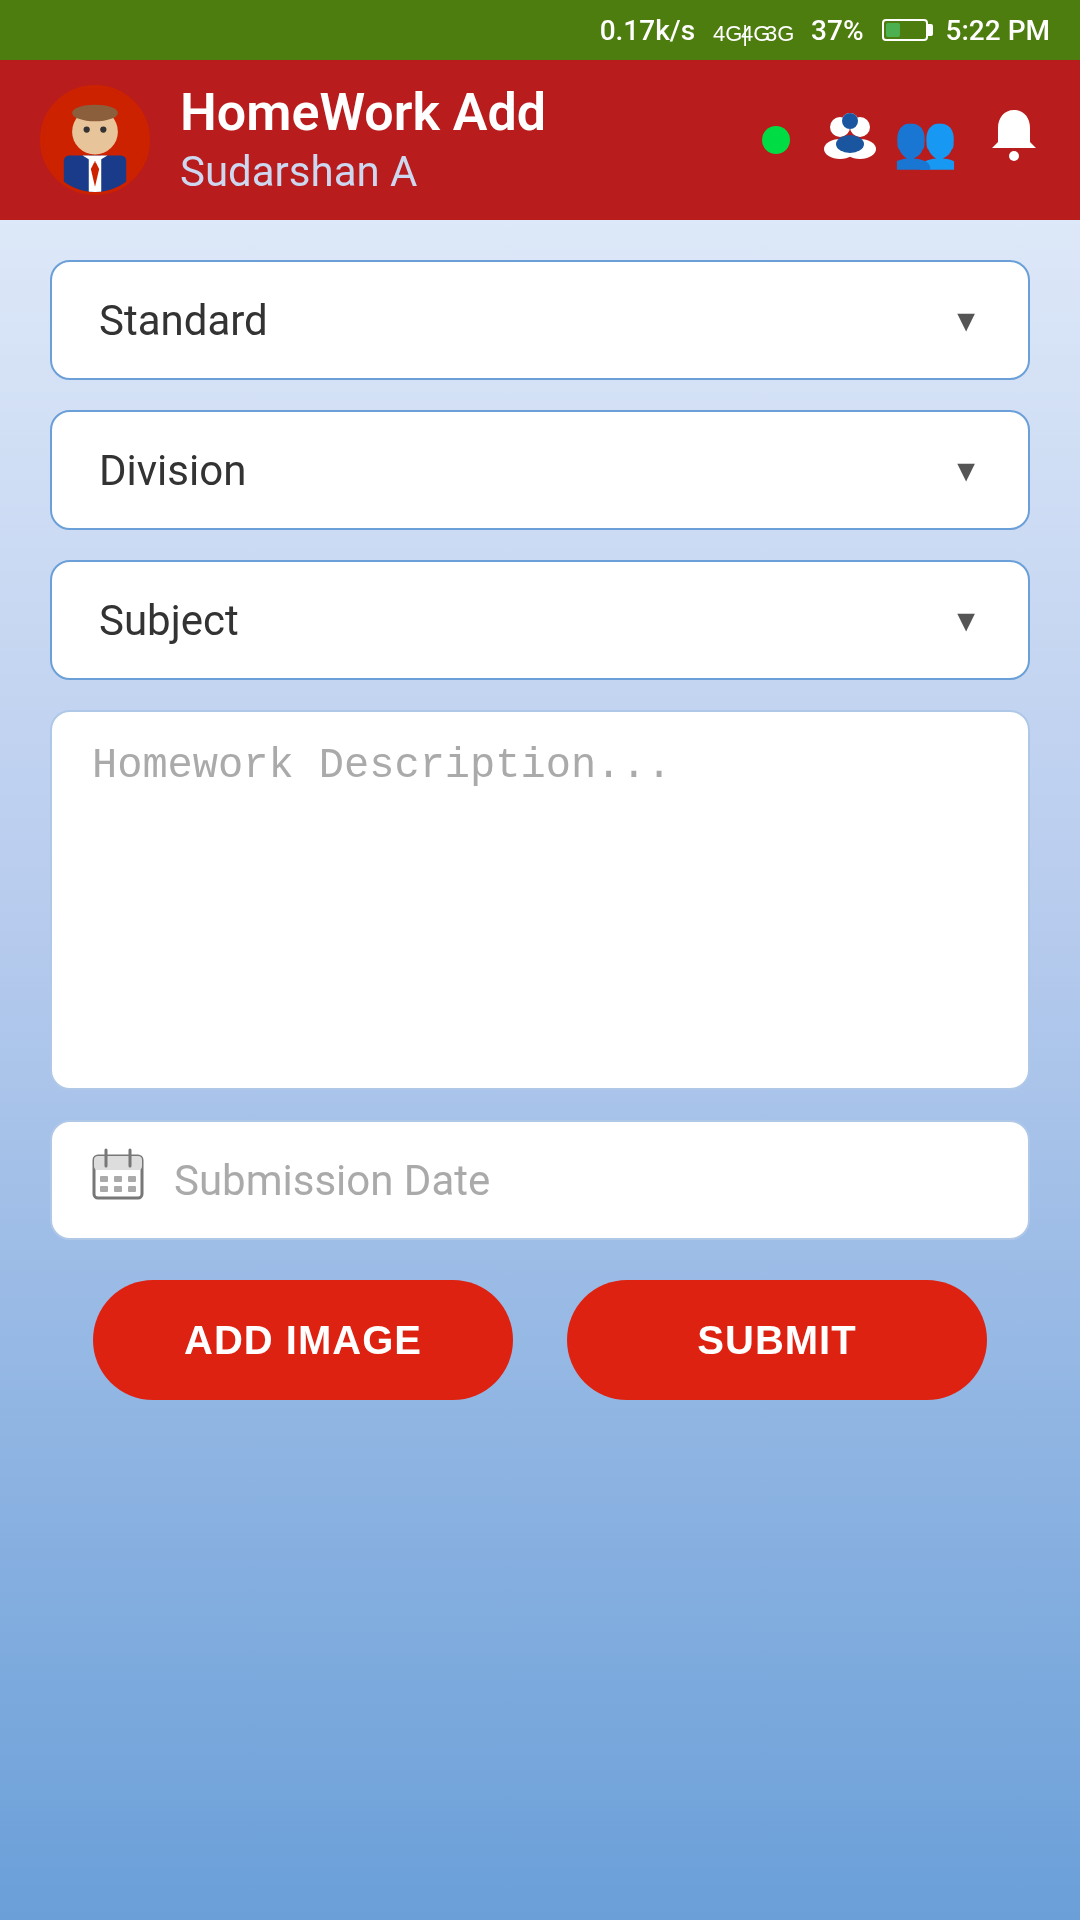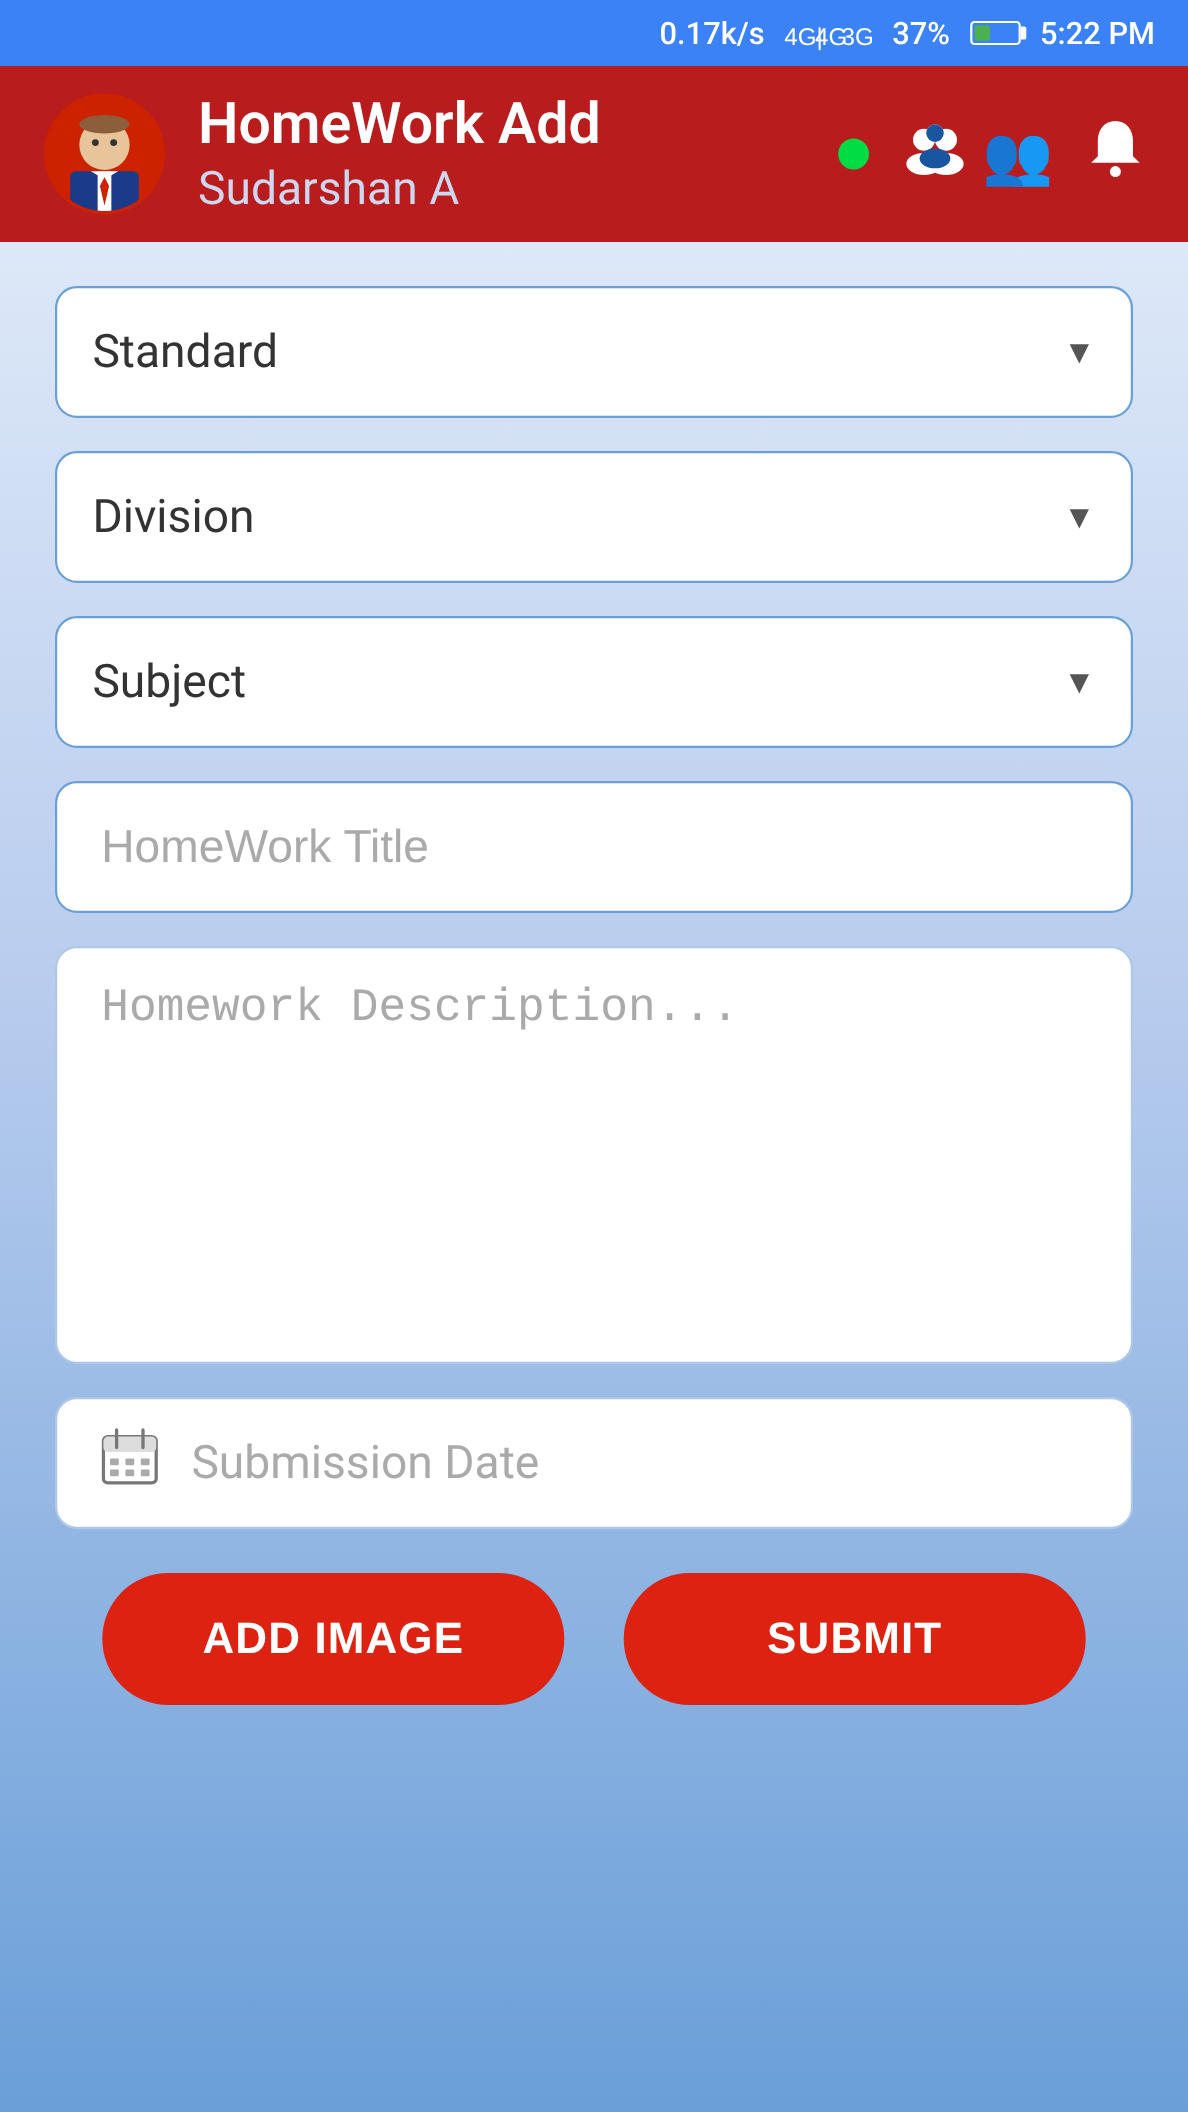--- a/index.html
+++ b/index.html
@@ -14,21 +14,21 @@
       height: 1920px;
       font-family: 'Roboto', Arial, sans-serif;
       background: #c9d8f0;
       overflow: hidden;
     }
 
     
     .status-bar {
       width: 100%;
       height: 60px;
-      background: #3b82f6;
+      background: #4d7c0f;
       display: flex;
       align-items: center;
       justify-content: flex-end;
       padding: 0 30px;
       gap: 18px;
     }
 
     .status-bar-text {
       color: white;
       font-size: 28px;
@@ -149,21 +149,21 @@
     
     .dropdown {
       width: 100%;
       height: 120px;
       background: white;
       border-radius: 20px;
       border: 2px solid #6a9fd8;
       display: flex;
       align-items: center;
       justify-content: space-between;
-      padding: 0 32px;
+      padding: 0 47px;
       cursor: pointer;
       gap: 20px;
     }
 
     .dropdown-label {
       font-size: 42px;
       color: #333;
       font-weight: 400;
     }
 
@@ -344,21 +344,20 @@
   <div class="dropdown">
     <span class="dropdown-label">Division</span>
     <span class="dropdown-arrow">▼</span>
   </div>
 
   <div class="dropdown">
     <span class="dropdown-label">Subject</span>
     <span class="dropdown-arrow">▼</span>
   </div>
 
-  <input type="text" class="text-input" placeholder="HomeWork Title" style="">
 
   <textarea class="textarea-input" placeholder="Homework Description..." style=""></textarea>
 
   <div class="date-field">
     <span class="calendar-icon">
       <svg width="52" height="52" viewBox="0 0 52 52" fill="none">
         <rect x="2" y="8" width="48" height="42" rx="4" stroke="#777" stroke-width="3" fill="white"></rect>
         <rect x="2" y="8" width="48" height="14" rx="4" fill="#ddd"></rect>
         <line x1="14" y1="2" x2="14" y2="18" stroke="#777" stroke-width="3" stroke-linecap="round"></line>
         <line x1="38" y1="2" x2="38" y2="18" stroke="#777" stroke-width="3" stroke-linecap="round"></line>

